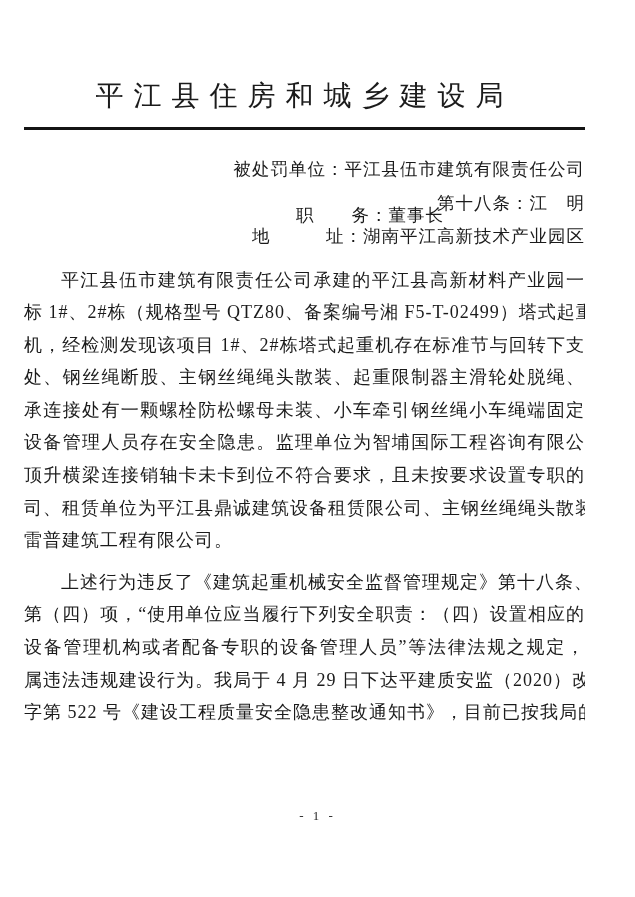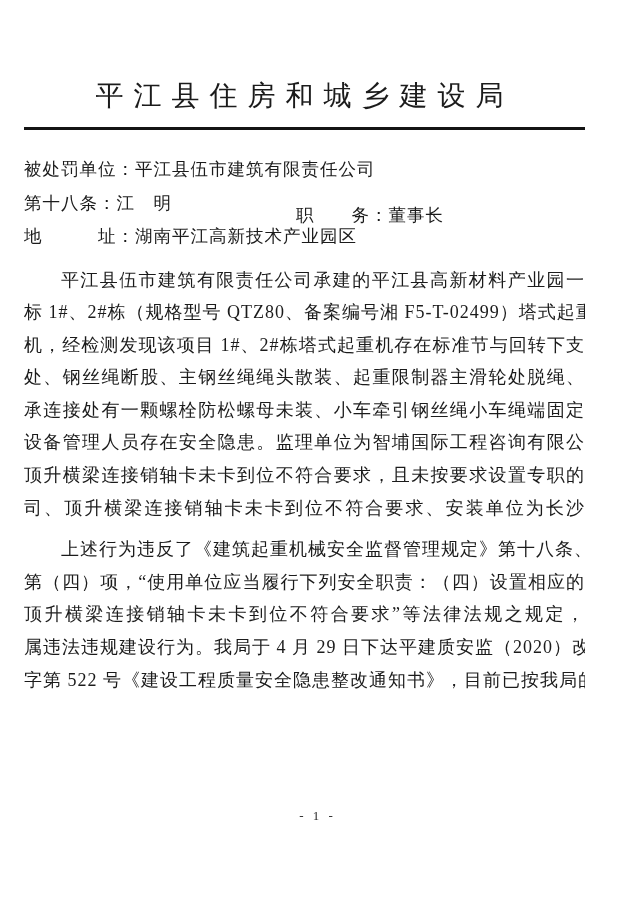--- a/index.html
+++ b/index.html
@@ -51,20 +51,21 @@
   }
   .info {
     margin-top: 23px;
     font-size: 17.5px;
     letter-spacing: 1px;
   }
   .info-row {
     position: relative;
     line-height: 33.5px;
     white-space: nowrap;
+    text-align: right;
   }
   .info-col2 {
     position: absolute;
     left: 272px;
     top: 12px;
   }
   .para {
     font-size: 18px;
     letter-spacing: 1px;
   }
@@ -119,26 +120,27 @@
   </div>
 
   <div class="para para-1">
     <div class="line fill indent">平江县伍市建筑有限责任公司承建的平江县高新材料产业园一</div>
     <div class="line fill">标 1#、2#栋（规格型号 QTZ80、备案编号湘 F5-T-02499）塔式起重</div>
     <div class="line fill">机，经检测发现该项目 1#、2#栋塔式起重机存在标准节与回转下支</div>
     <div class="line fill">处、钢丝绳断股、主钢丝绳绳头散装、起重限制器主滑轮处脱绳、</div>
     <div class="line fill">承连接处有一颗螺栓防松螺母未装、小车牵引钢丝绳小车绳端固定</div>
     <div class="line fill">设备管理人员存在安全隐患。监理单位为智埔国际工程咨询有限公</div>
     <div class="line fill">顶升横梁连接销轴卡未卡到位不符合要求，且未按要求设置专职的</div>
-    <div class="line fill">司、顶升横梁连接销轴卡未卡到位不符合要求、安装单位为长沙</div>
+    <div class="line fill">司、租赁单位为平江县鼎诚建筑设备租赁限公司、主钢丝绳绳头散装</div>
+    <div class="line">雷普建筑工程有限公司。</div>
   </div>
 
   <div class="para para-2">
     <div class="line fill indent">上述行为违反了《建筑起重机械安全监督管理规定》第十八条、</div>
     <div class="line fill">第（四）项，“使用单位应当履行下列安全职责：（四）设置相应的</div>
-    <div class="line fill">顶升横梁连接销轴卡未卡到位不符合要求”等法律法规之规定，</div>
+    <div class="line fill">设备管理机构或者配备专职的设备管理人员”等法律法规之规定，</div>
     <div class="line fill">属违法违规建设行为。我局于 4 月 29 日下达平建质安监（2020）改</div>
     <div class="line fill">字第 522 号《建设工程质量安全隐患整改通知书》，目前已按我局的</div>
   </div>
 
   <div class="pagenum">- 1 -</div>
 
 </div>
 
 </body></html>

